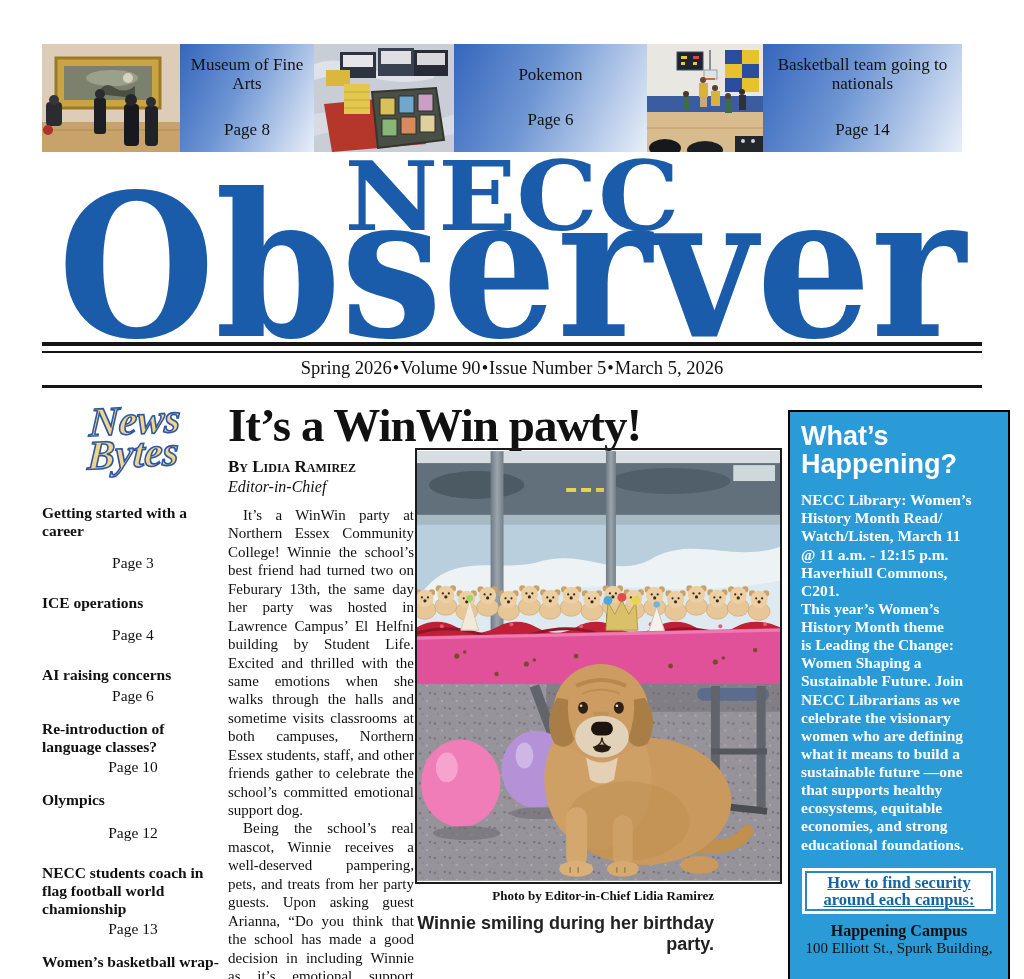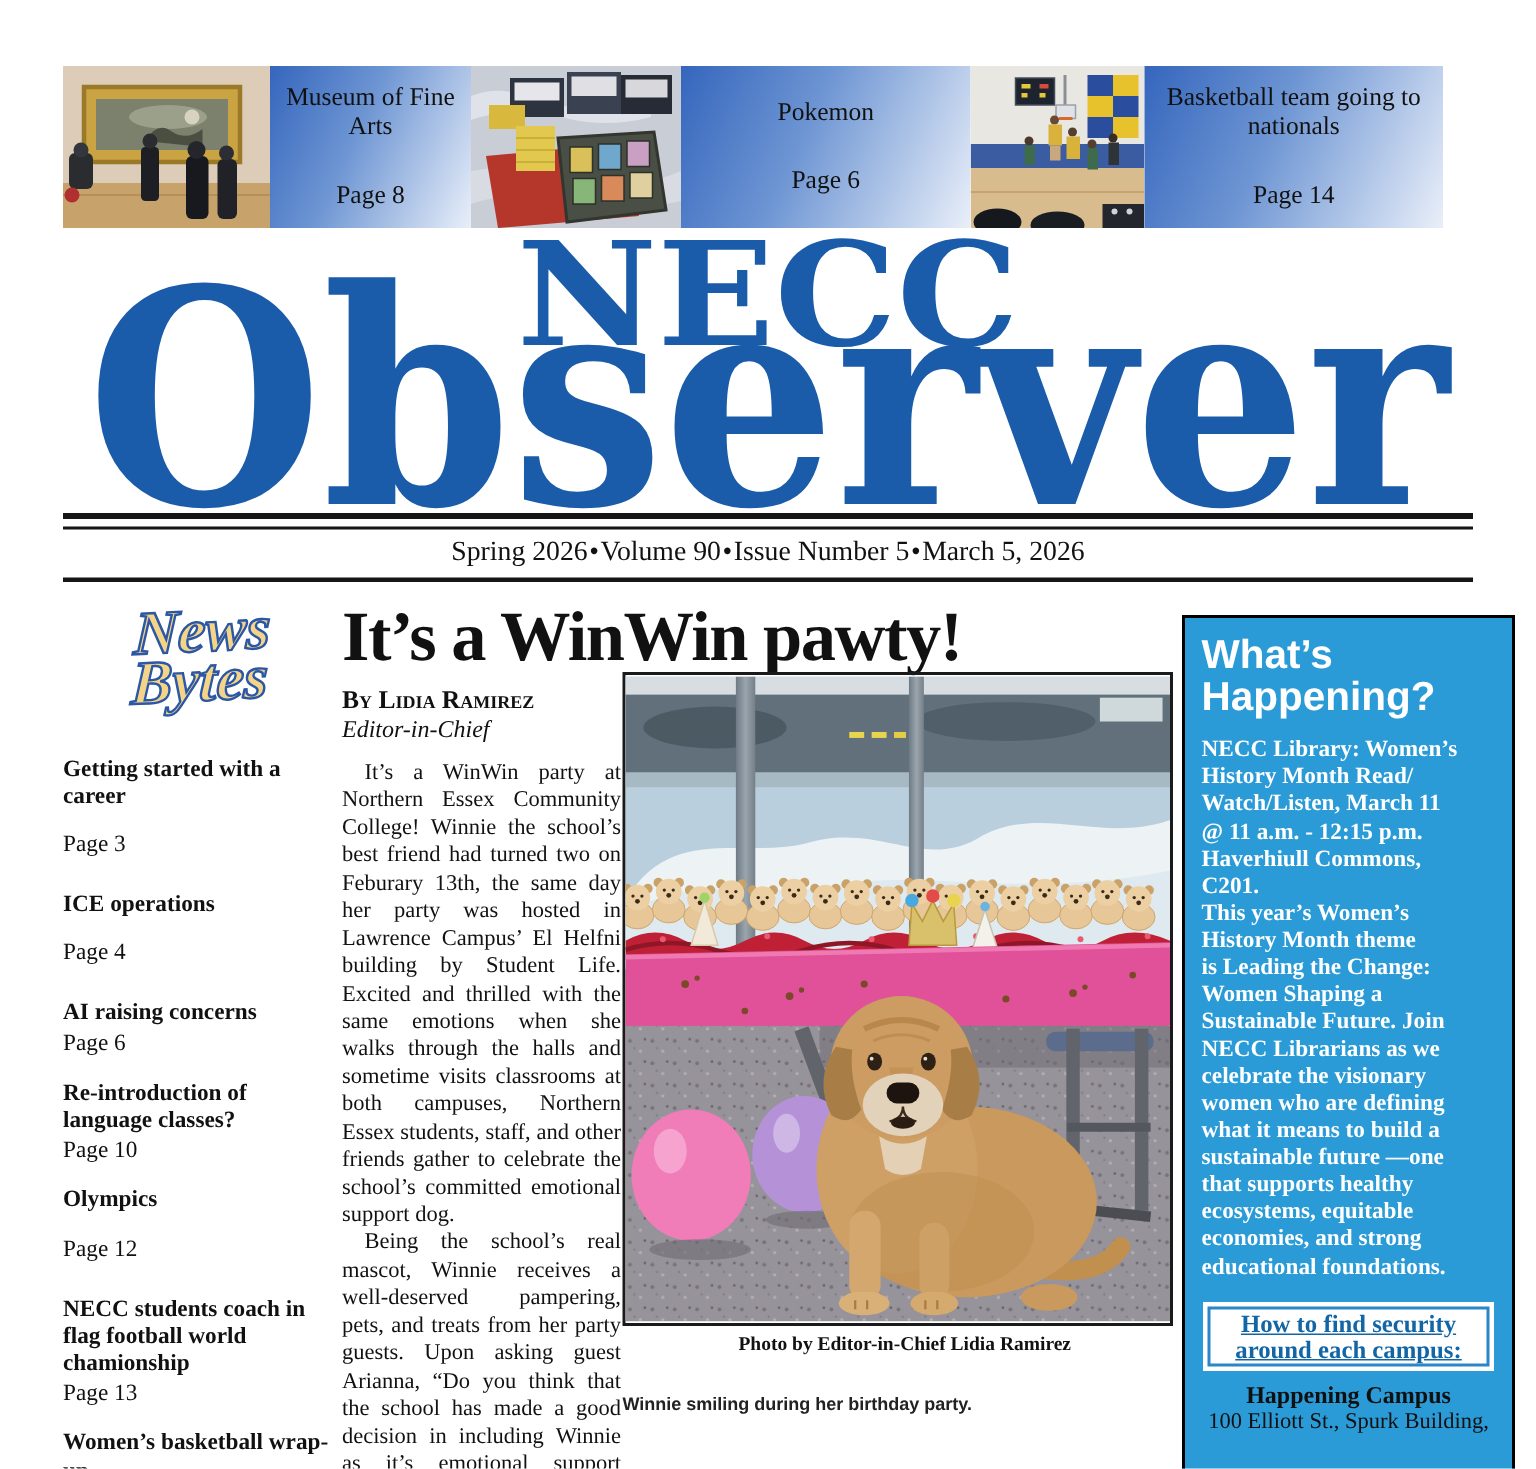--- a/index.html
+++ b/index.html
@@ -27,36 +27,36 @@
   .dateline{display:flex;justify-content:center;column-gap:1px;font-size:18.5px;padding:5px 0 6px;}
 
   
   .leftcol{position:absolute;left:42px;top:404px;width:184px;}
   .nb-logo{font-style:italic;font-weight:bold;text-align:center;font-size:41px;line-height:.8;
       color:#f3d488;-webkit-text-stroke:1.6px #2b57a5;transform:rotate(-3deg) skewX(-6deg);
       margin:0 0 34px 0;}
   .nb-logo .l2{display:block;}
   .nb-item{margin-bottom:15px;}
   .nb-title{font-weight:bold;font-size:15.5px;line-height:1.18;}
-  .nb-page{text-align:left;font-size:15.5px;margin-top:2px;padding-right:2px;}
+  .nb-page{text-align:center;font-size:15.5px;margin-top:2px;padding-right:2px;}
   .nb-item.loose{margin-bottom:22px;}
   .nb-item.loose .nb-page{margin-top:14px;}
 
   
   .centercol{position:absolute;left:228px;top:402px;width:556px;}
   .headline{font-size:47px;font-weight:bold;letter-spacing:-1px;line-height:1.0;margin:0;}
   .byline{font-weight:bold;font-size:17px;font-variant:small-caps;margin-top:8px;}
   .byrole{font-style:italic;font-size:16px;margin-top:1px;}
   .article-col{width:186px;margin-top:10px;font-size:15px;line-height:1.23;text-align:justify;}
   .article-col p{margin:0;text-indent:15px;}
   .photo-wrap{position:absolute;left:187px;top:46px;width:299px;}
   .photo-wrap svg{display:block;border:2px solid #1a1a1a;}
   .credit{text-align:right;font-weight:bold;font-size:13px;margin-top:4px;}
-  .caption{font-family:"Liberation Sans",sans-serif;font-weight:bold;font-size:12px;
-      margin-top:25px;color:#222;}
+  .caption{font-family:"Liberation Sans",sans-serif;font-weight:bold;font-size:18px;
+      margin-top:9px;color:#222;text-align:right;}
 
   
   .rightcol{position:absolute;left:788px;top:410px;width:222px;height:614px;box-sizing:border-box;
       background:#2a9bd7;border:2px solid #000;padding:10px 11px;overflow:hidden;}
   .wh-title{font-family:"Liberation Sans",sans-serif;font-weight:bold;color:#fff;
       font-size:27px;line-height:1.04;margin-bottom:13px;}
   .wh-body{color:#fff;font-weight:bold;font-size:15.5px;line-height:1.17;white-space:pre-line;}
   .sec-outer{background:#fff;padding:3px;margin:14px 1px 8px;}
   .sec-inner{border:2px solid #2a86c8;padding:1px 2px;}
   .sec-head{color:#1266a6;font-weight:bold;font-size:16.5px;line-height:1.05;text-align:center;

